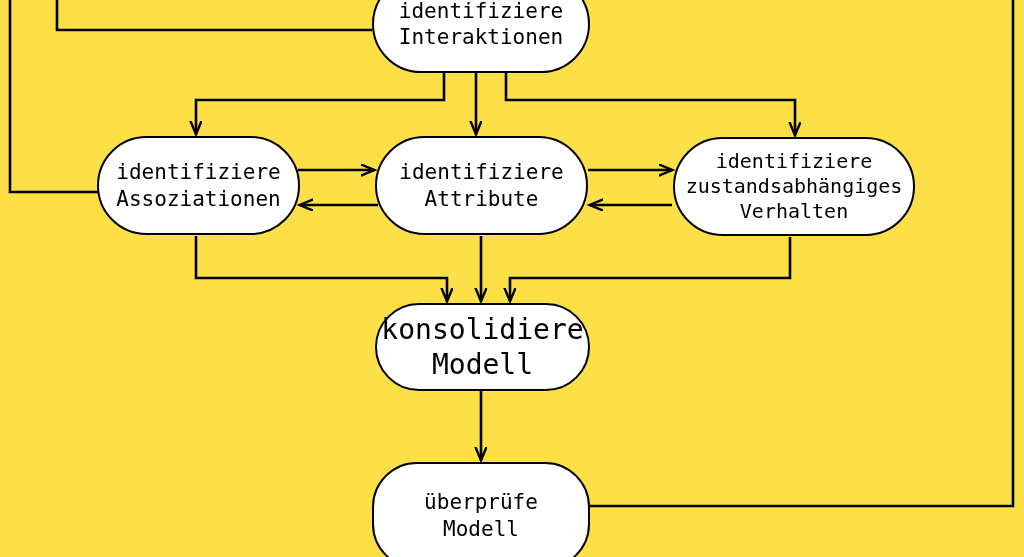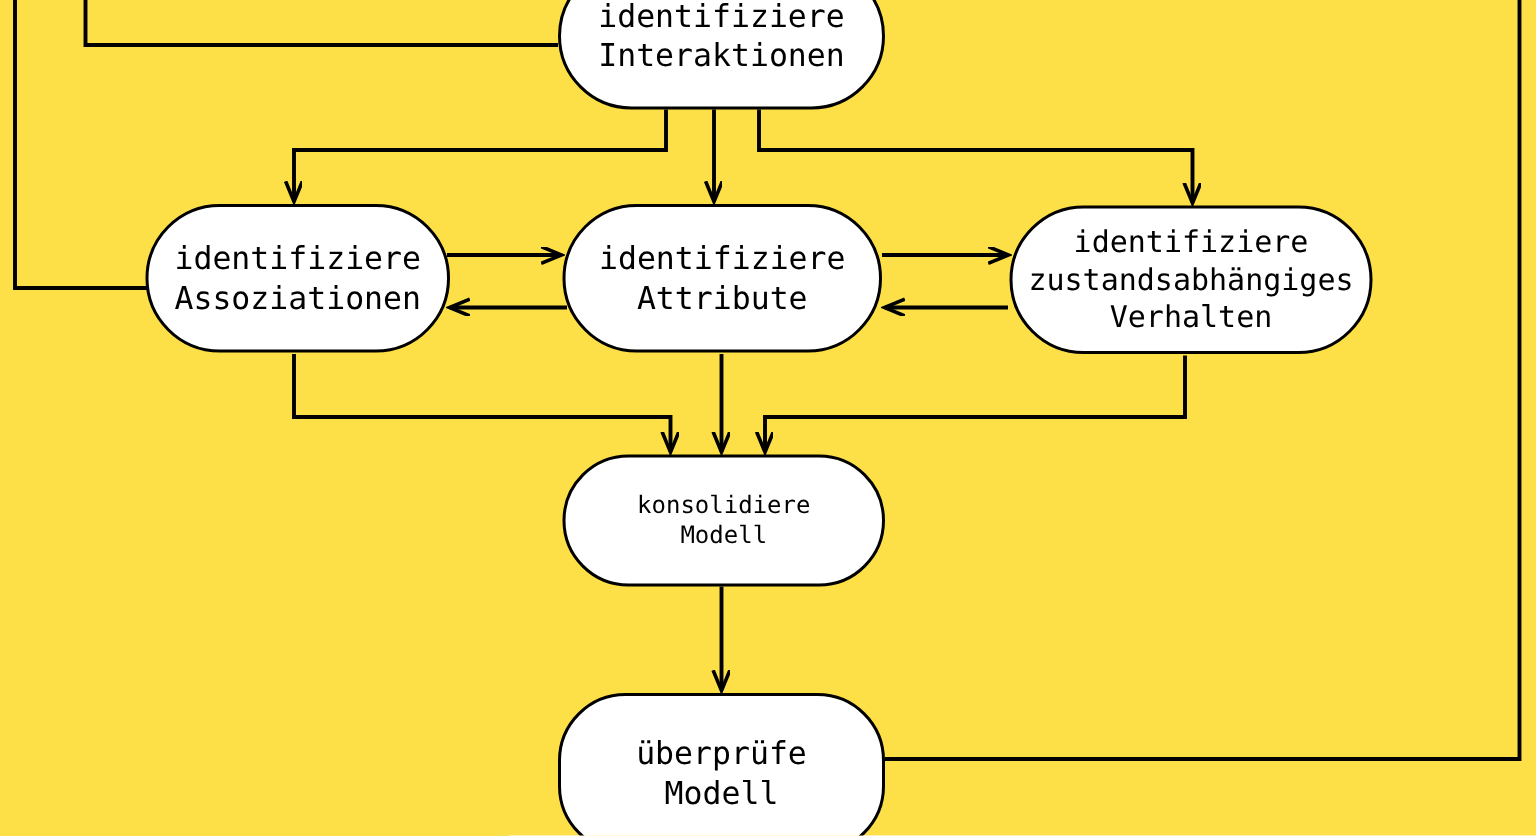--- a/index.html
+++ b/index.html
@@ -22,21 +22,21 @@
     text-align:center;
     line-height:1.26;
     white-space:pre;
     letter-spacing:0px;
   }
   .node .lbl{display:block;width:100%;}
   #node-interaktionen{left:372px;top:-25px;width:218px;height:98px;border-radius:49px;font-size:21px;}
   #node-assoziationen{left:97px;top:136px;width:203px;height:99px;border-radius:50px;font-size:21px;}
   #node-attribute{left:375px;top:136px;width:213px;height:99px;border-radius:50px;font-size:21px;}
   #node-verhalten{left:673px;top:137px;width:242px;height:99px;border-radius:50px;font-size:20px;}
-  #node-konsolidiere{left:375px;top:303px;width:215px;height:88px;border-radius:44px;font-size:16px;}
+  #node-konsolidiere{left:375px;top:303px;width:215px;height:88px;border-radius:44px;font-size:28px;}
   #node-ueberpruefe{left:372px;top:462px;width:218px;height:107px;border-radius:45px;font-size:21px;}
 </style>
 </head>
 <body>
 
 <div id="stage">
 
   <svg id="edges" viewBox="0 0 1024 557" width="1024" height="557" aria-hidden="true">
     <defs>
       <marker id="ah" markerWidth="16" markerHeight="16" refX="13.2" refY="5.6" orient="auto" markerUnits="userSpaceOnUse">

